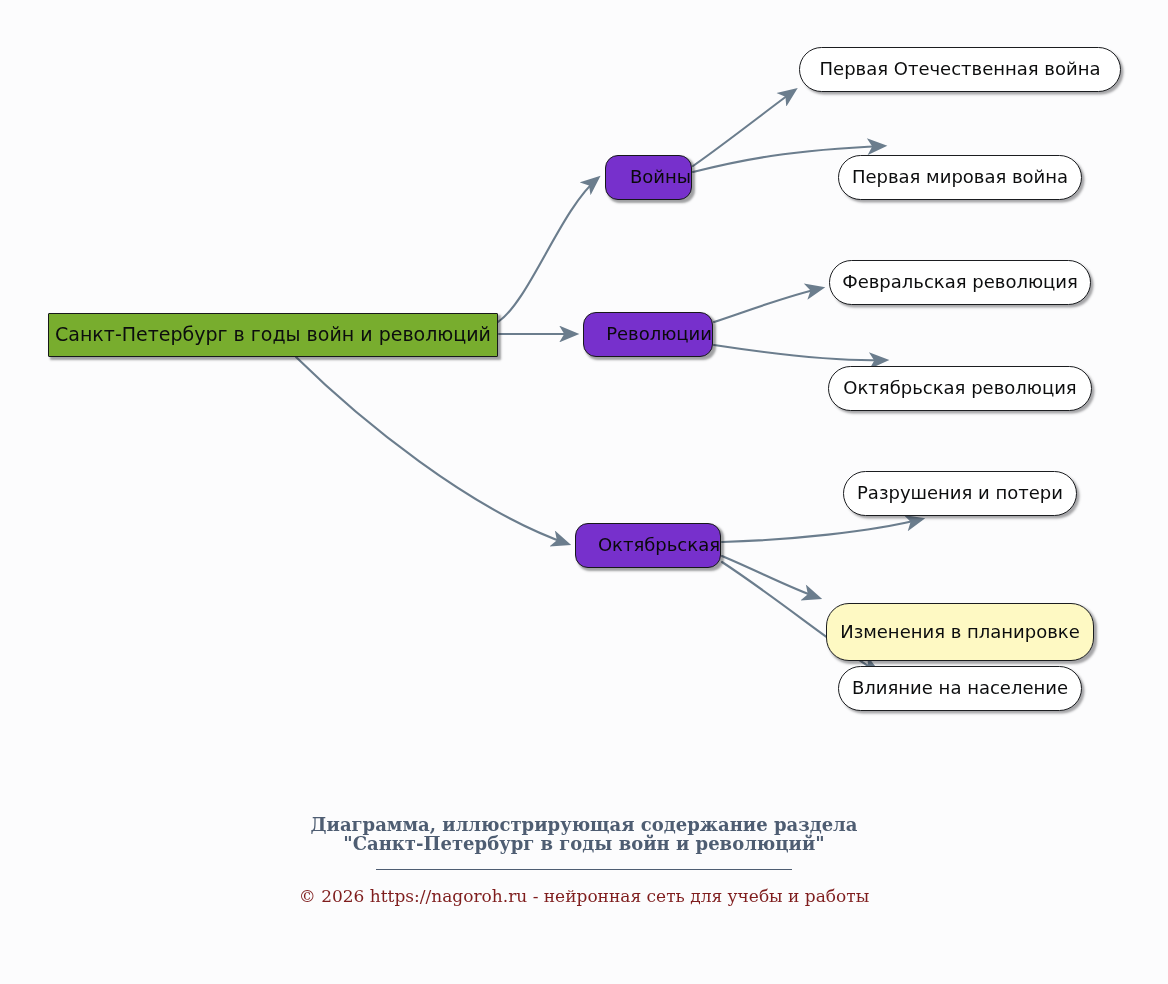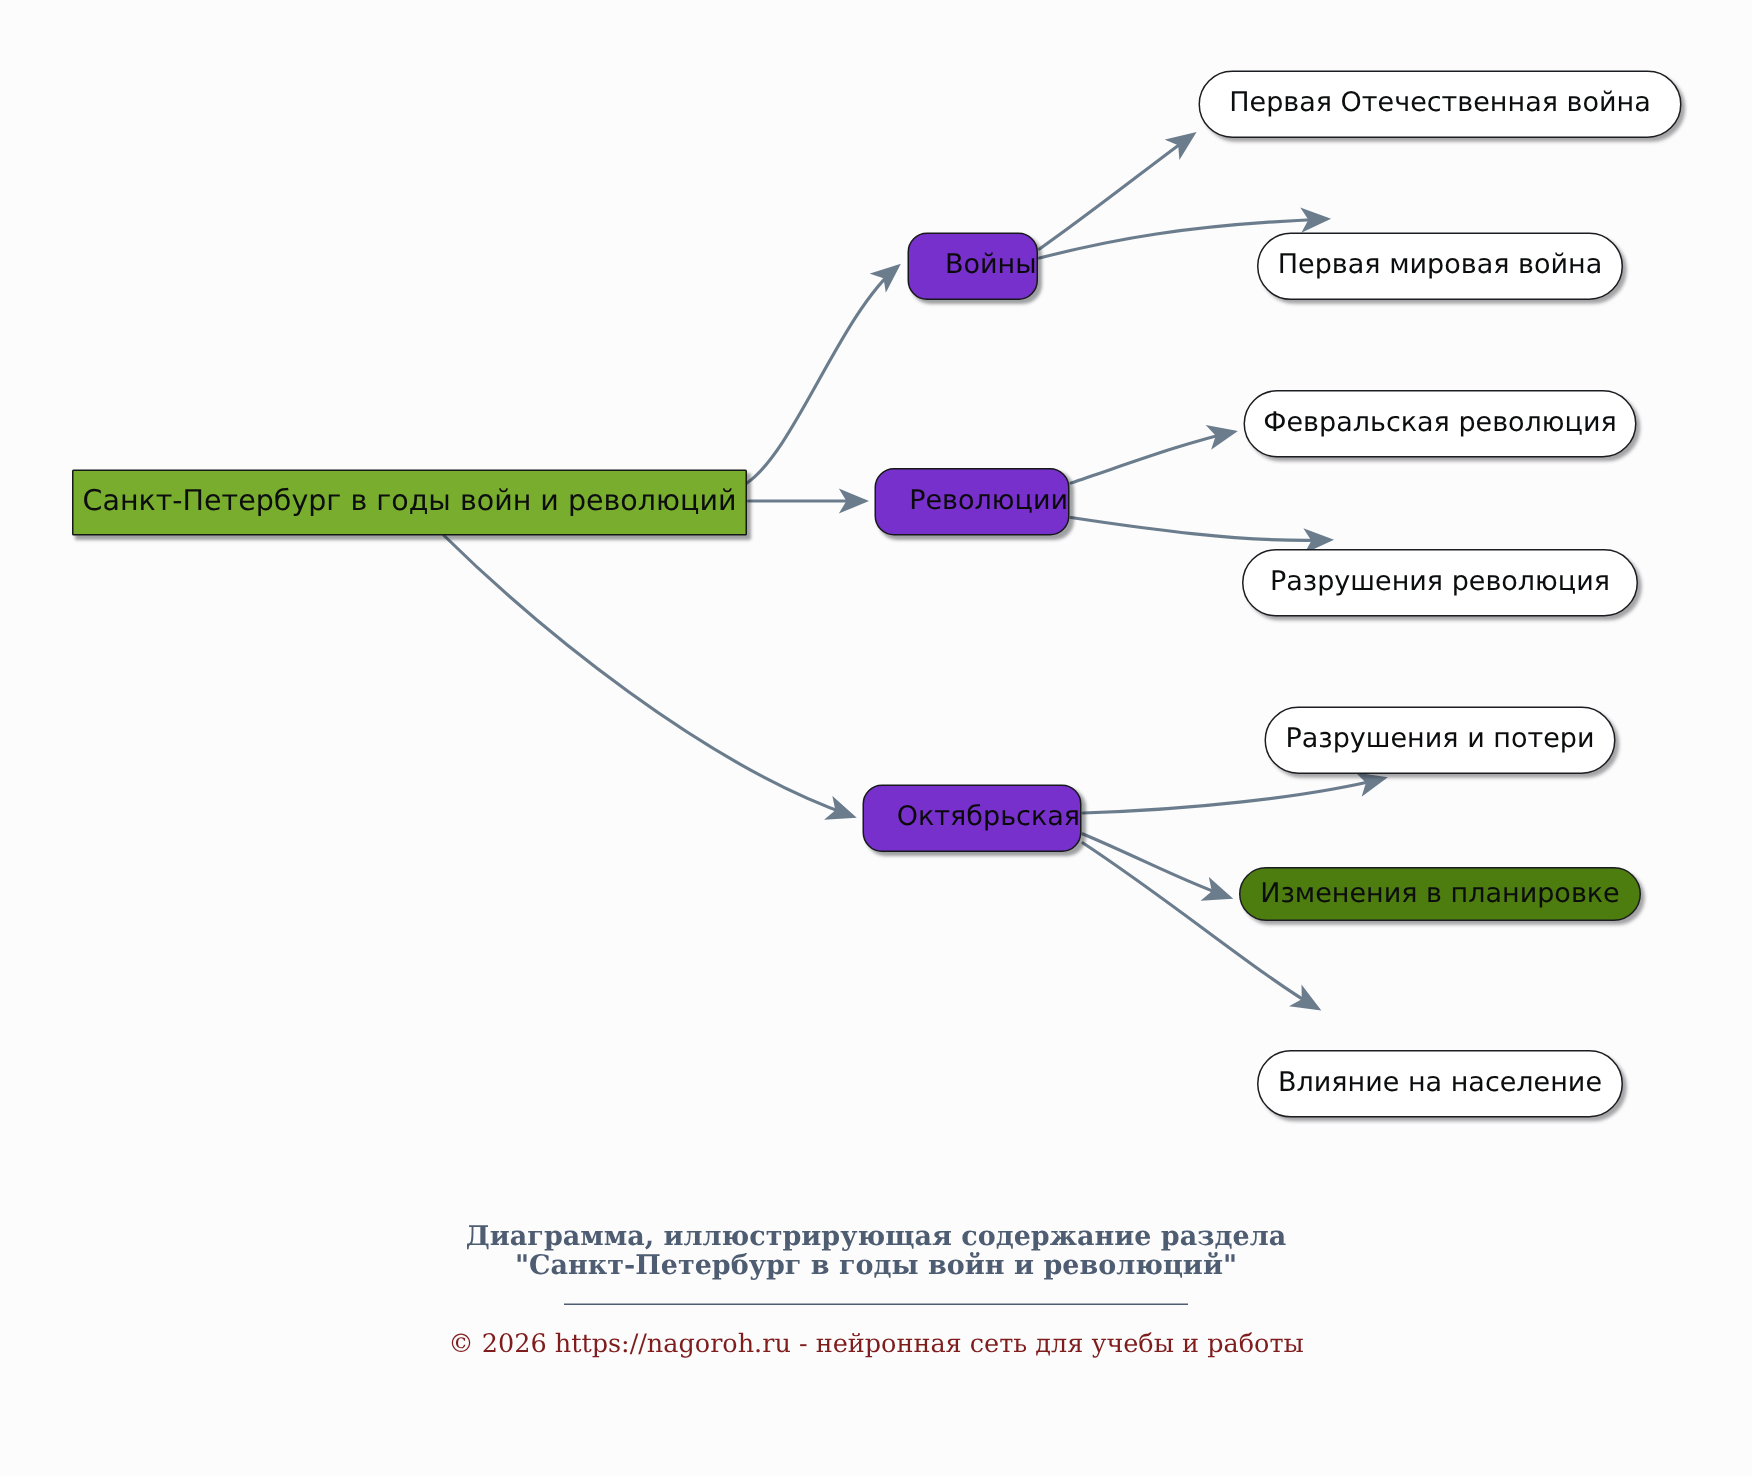--- a/index.html
+++ b/index.html
@@ -129,32 +129,32 @@
       <div class="node node-leaf" style="left: 838px; top: 155px; width: 244px; height: 45px; background: rgb(255, 255, 255);">
         <span>Первая мировая война</span>
       </div>
       <div class="node node-branch" style="left: 583px; top: 312px; width: 130px; height: 45px; background: rgb(119, 48, 204);">
         <span>Революции</span>
       </div>
       <div class="node node-leaf" style="left: 829px; top: 260px; width: 262px; height: 45px; background: rgb(255, 255, 255);">
         <span>Февральская революция</span>
       </div>
       <div class="node node-leaf" style="left: 828px; top: 366px; width: 264px; height: 45px; background: rgb(255, 255, 255);">
-        <span>Разрушения революция</span>
+        <span>Октябрьская революция</span>
       </div>
       <div class="node node-branch" style="left: 575px; top: 523px; width: 146px; height: 45px; background: rgb(119, 48, 204);">
         <span>Октябрьская</span>
       </div>
       <div class="node node-leaf" style="left: 843px; top: 471px; width: 234px; height: 45px; background: rgb(255, 255, 255);">
         <span>Разрушения и потери</span>
       </div>
-      <div class="node node-leaf" style="left: 826px; top: 578px; width: 268px; height: 36px; background: #4d7c0f;">
+      <div class="node node-leaf" style="left: 826px; top: 603px; width: 268px; height: 58px; background: #fef9c3;">
         <span>Изменения в планировке</span>
       </div>
-      <div class="node node-leaf" style="left: 838px; top: 700px; width: 244px; height: 45px; background: rgb(255, 255, 255);">
+      <div class="node node-leaf" style="left: 838px; top: 666px; width: 244px; height: 45px; background: rgb(255, 255, 255);">
         <span>Влияние на население</span>
       </div>
     </div>
 
   <div class="caption caption-line-1">Диаграмма, иллюстрирующая содержание раздела</div>
   <div class="caption caption-line-2">"Санкт-Петербург в годы войн и революций"</div>
   <div class="divider"></div>
   <div class="footer">© 2026 https://nagoroh.ru - нейронная сеть для учебы и работы</div>
 </div>
 

